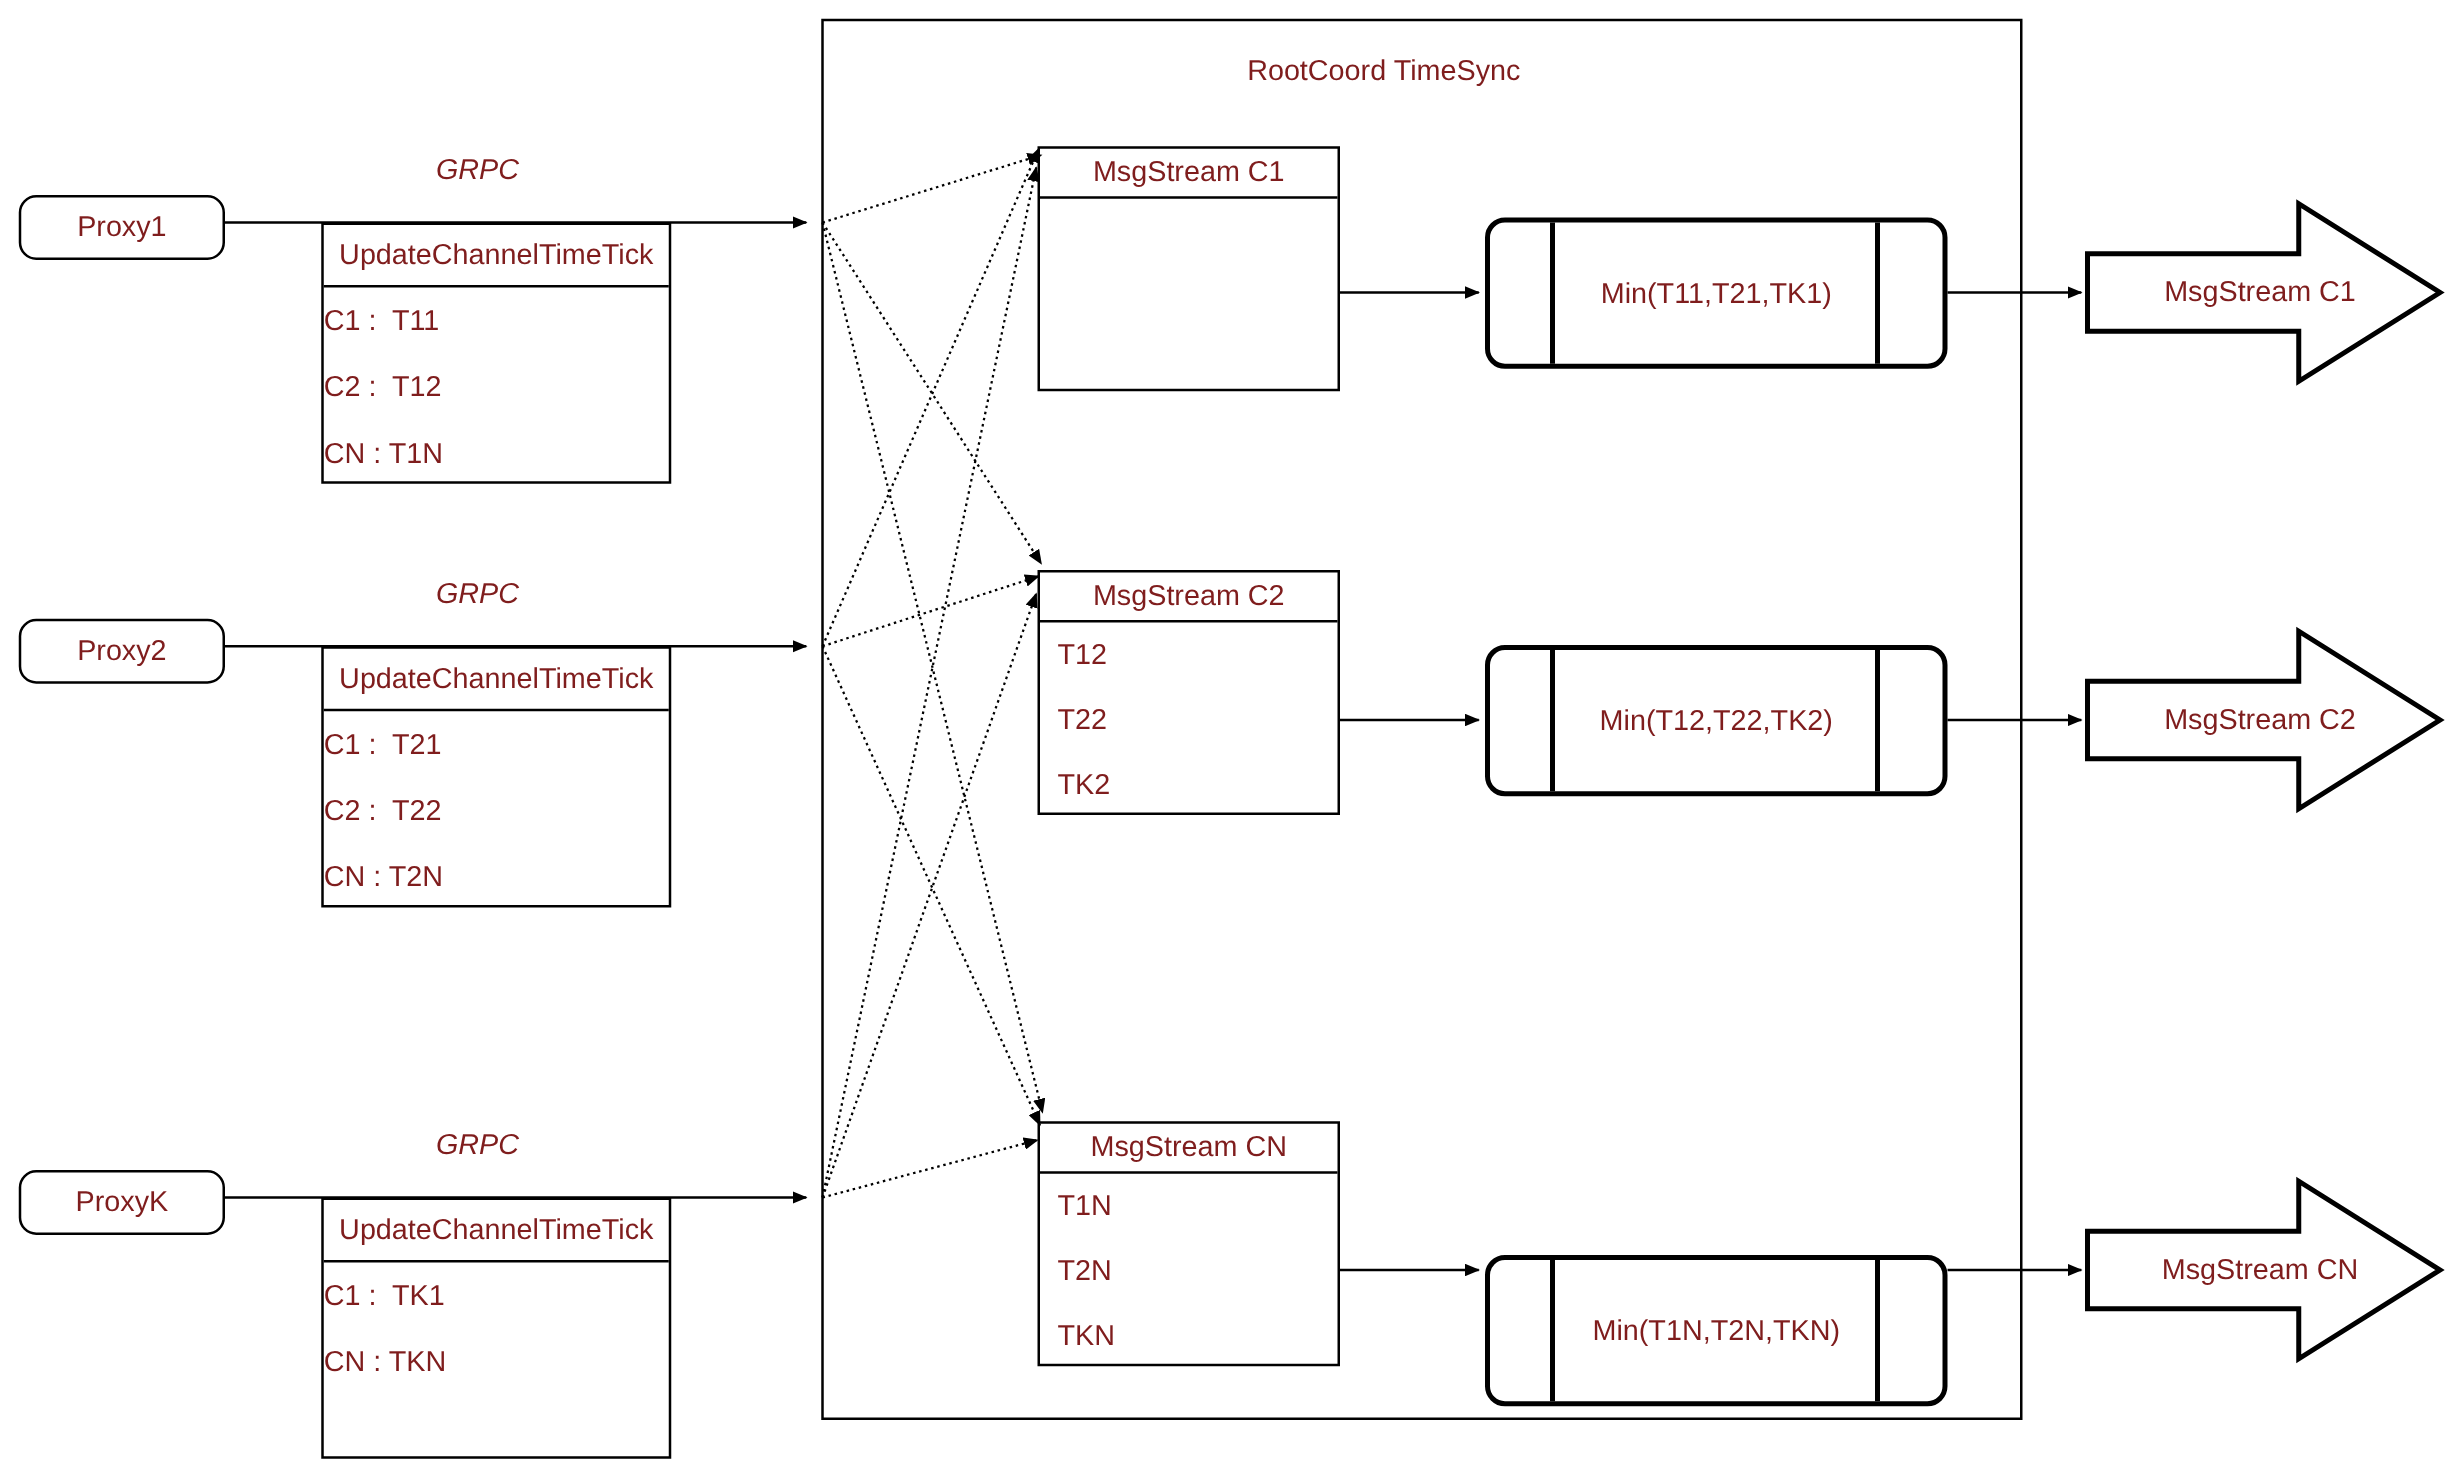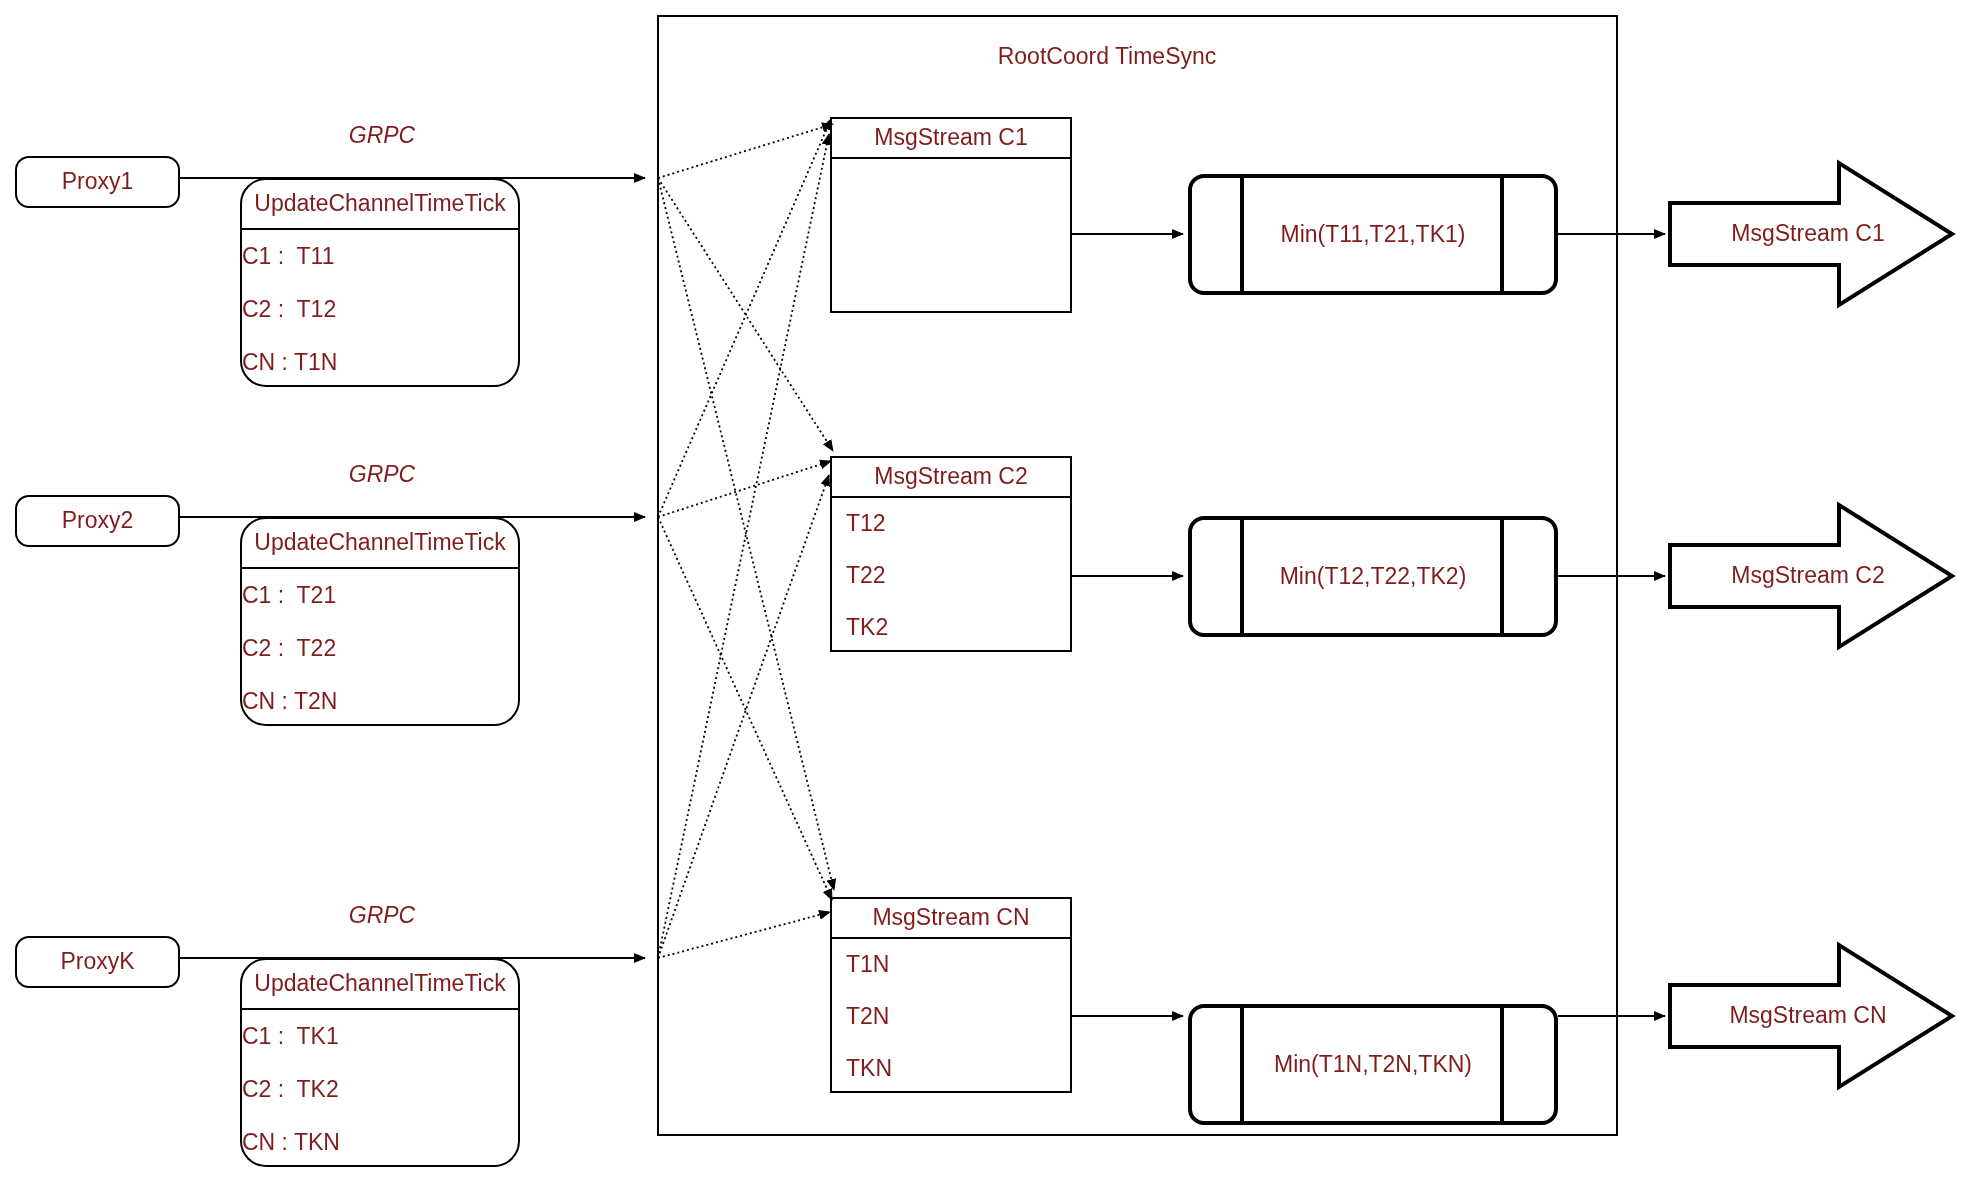--- a/index.html
+++ b/index.html
@@ -12,21 +12,21 @@
   .center { display:flex; align-items:center; justify-content:center; }
   .t23 { font-size:23px; line-height:1.2; white-space:pre; }
 
   
   .proxy { left:15px; width:165px; height:52px;border-radius:14px; }
 
   
   .flabel { position:absolute; width:160px; height:28px; text-align:center;font-style:italic; }
 
   
-  .utable { left:240px; width:280px; height:209px;border-radius:26px; }
+  .utable { left:257px; width:280px; height:209px; }
   .utable .hdr { height:48px; border-bottom:2px solid #000; display:flex; align-items:center; justify-content:center; }
   .utable .rows { display:flex; flex-direction:column; }
   .utable .row { height:53px; display:flex; align-items:center; padding-left:0; }
 
   
   .mtable { left:830px; width:242px; height:196px; }
   .mtable .hdr { height:38px; border-bottom:2px solid #000; display:flex; align-items:center; justify-content:center; }
   .mtable .rows { display:flex; flex-direction:column; }
   .mtable .row { height:52px; display:flex; align-items:center; padding-left:14px; }
 
@@ -111,21 +111,20 @@
 
   <div class="box proxy center t23" style="top:936px">
     <span>ProxyK</span>
   </div>
   <div class="flabel t23" style="left:302px; top:902px">GRPC</div>
 
   <div class="box utable" style="top:958px">
     <div class="hdr t23">UpdateChannelTimeTick</div>
     <div class="rows">
       <div class="row t23">C1 :  TK1</div>
-      <div class="row t23">C2 :  TK2</div>
       <div class="row t23">CN : TKN</div>
     </div>
   </div>
 
   <div class="box mtable" style="top:897px">
     <div class="hdr t23">MsgStream CN</div>
     <div class="rows">
       <div class="row t23">T1N</div>
       <div class="row t23">T2N</div>
       <div class="row t23">TKN</div>

